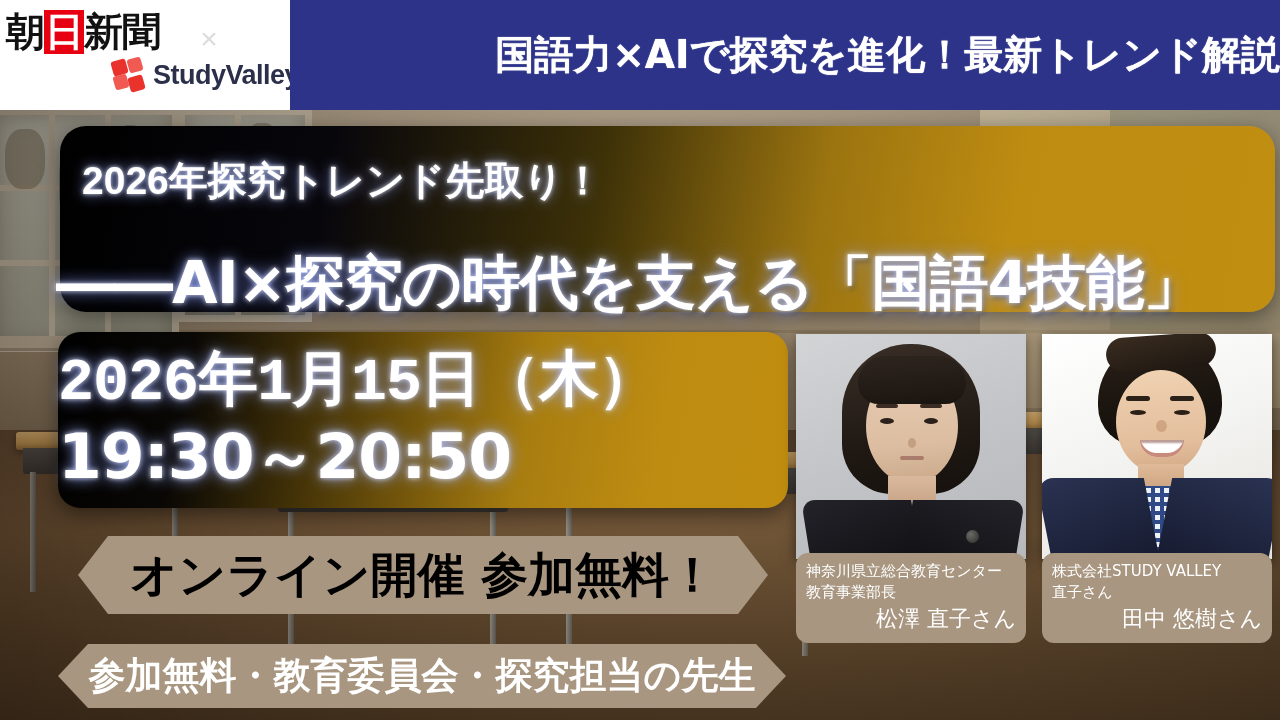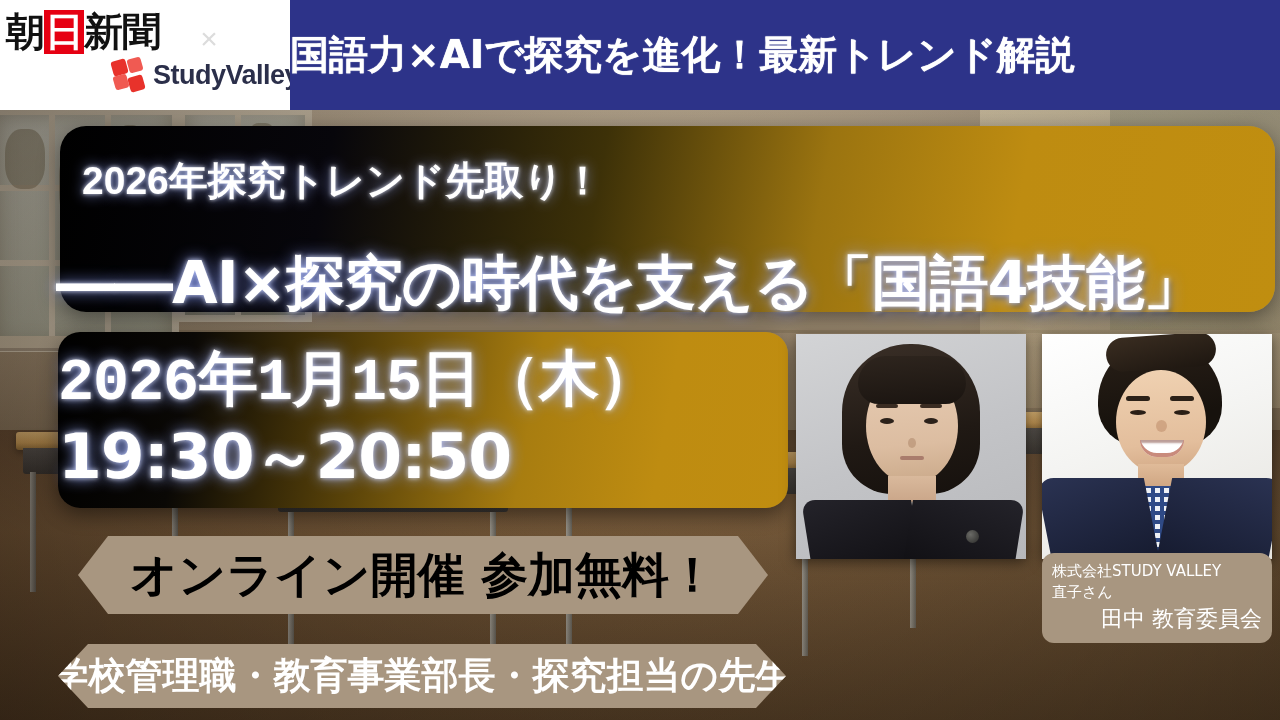--- a/index.html
+++ b/index.html
@@ -59,21 +59,21 @@
   .svlogo{position:absolute;left:112px;top:58px;display:flex;align-items:center;gap:7px;}
   .svmark{position:relative;width:34px;height:34px;}
   .svmark i{position:absolute;display:block;background:#E8322B;border-radius:3px;}
   .svmark i.a{left:0;top:2px;width:15px;height:15px;transform:rotate(-16deg);}
   .svmark i.b{left:16px;top:0;width:14px;height:14px;transform:rotate(-16deg);background:#F05A52;}
   .svmark i.c{left:2px;top:17px;width:14px;height:14px;transform:rotate(-16deg);background:#F05A52;}
   .svmark i.d{left:17px;top:18px;width:15px;height:15px;transform:rotate(-16deg);}
   .svtext{font-size:27px;font-weight:700;color:#2b2f4a;letter-spacing:-.5px;
     font-family:"Liberation Sans",sans-serif;}
   .headbar{position:absolute;left:290px;top:0;width:990px;height:110px;background:#2D3389;
-    display:flex;align-items:center;justify-content:flex-start;}
+    display:flex;align-items:center;justify-content:flex-end;}
   .headbar .ht{font-family:"DejaVu Sans","Liberation Sans",sans-serif;
     font-weight:700;font-size:39px;color:#fff;letter-spacing:0px;white-space:nowrap;
     text-shadow:0 0 1px #fff;}
 
   
   .titlepanel{position:absolute;left:60px;top:126px;width:1215px;height:186px;z-index:4;
     border-radius:26px;
     background:linear-gradient(100deg,#000000 0%,#07060b 22%,#3d3108 44%,#9b7410 62%,#BE8C11 78%,#c08e10 100%);
     box-shadow:0 6px 22px rgba(0,0,0,.45);}
   .titlepanel .l1{position:absolute;left:22px;top:28px;
@@ -268,40 +268,45 @@
 
   <div class="datepanel">
     <div class="d1">2026年1月15日（木）</div>
     <div class="d2">19:30～20:50</div>
   </div>
 
   <div class="ribbon ribbon-free">
     <span class="rt">オンライン開催 参加無料！</span>
   </div>
   <div class="ribbon ribbon-aud">
-    <span class="rt">学校管理職・教育事業部長・探究担当の先生</span>
+    <span class="rt">参加無料・教育委員会・探究担当の先生</span>
   </div>
 
   <div class="speaker sp1">
     <div class="photo p1bg">
       <span class="w-hair"></span>
       <span class="w-face"></span>
       <span class="w-fringe"></span>
       <span class="w-brow" style="left:80px;top:70px;"></span>
       <span class="w-brow" style="left:124px;top:70px;"></span>
       <span class="w-eye" style="left:84px;top:84px;"></span>
       <span class="w-eye" style="left:128px;top:84px;"></span>
       <span class="w-nose"></span>
       <span class="w-mouth"></span>
       <span class="w-neck"></span>
       <span class="w-shirt"></span>
       <span class="w-suitL"></span>
       <span class="w-suitR"></span>
       <span class="w-pin"></span>
     </div>
+    <div class="caption">
+      <div class="c1">神奈川県立総合教育センター</div>
+      <div class="c2">教育事業部長</div>
+      <div class="c3">松澤 直子さん</div>
+    </div>
   </div>
 
   <div class="speaker sp2">
     <div class="photo p2bg">
       <span class="m-hair"></span>
       <span class="m-face"></span>
       <span class="m-brow" style="left:84px;top:62px;"></span>
       <span class="m-brow" style="left:128px;top:62px;"></span>
       <span class="m-eye" style="left:88px;top:76px;"></span>
       <span class="m-eye" style="left:132px;top:76px;"></span>
@@ -310,17 +315,17 @@
       <span class="m-neck"></span>
       <span class="m-shirt"></span>
       <span class="m-collarL"></span>
       <span class="m-collarR"></span>
       <span class="m-jacketL"></span>
       <span class="m-jacketR"></span>
     </div>
     <div class="caption">
       <div class="c1">株式会社STUDY VALLEY</div>
       <div class="c2">直子さん</div>
-      <div class="c3">田中 教育委員会</div>
+      <div class="c3">田中 悠樹さん</div>
     </div>
   </div>
 
 </div>
 
 </body></html>

